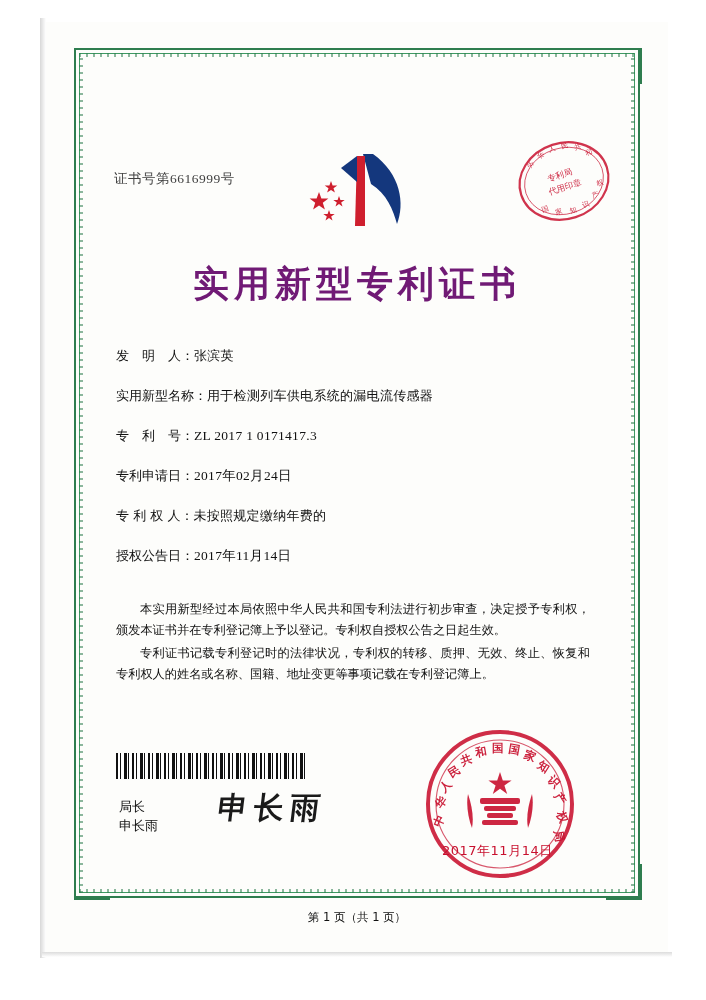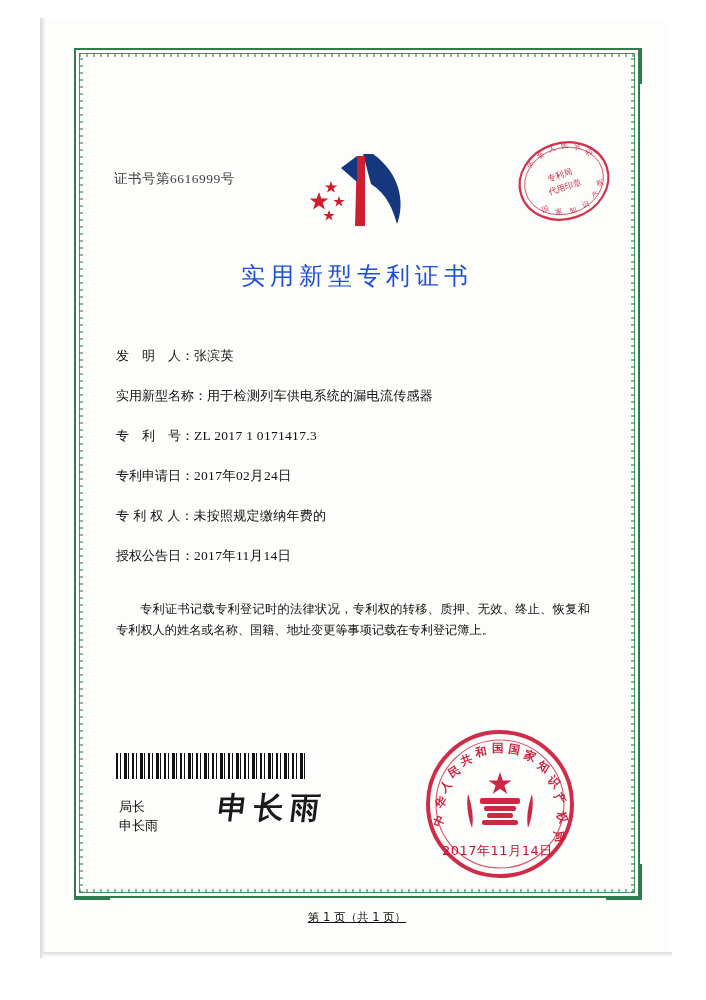--- a/index.html
+++ b/index.html
@@ -115,24 +115,24 @@
     height: 82px;
     transform: rotate(-18deg);
   }
 
   
   .main-title {
     position: absolute;
     left: 0; right: 0;
     top: 238px;
     text-align: center;
-    font-size: 24px;
-    font-weight: normal;
+    font-size: 36px;
+    font-weight: bold;
     letter-spacing: 5px;
-    color: #1d4ed8;
+    color: #701a75;
     font-family: "DejaVu Sans", sans-serif;
   }
 
   
   .fields {
     position: absolute;
     left: 70px;
     top: 325px;
     width: 480px;
   }
@@ -226,21 +226,20 @@
 
   
   .page-footer {
     position: absolute;
     left: 0; right: 0;
     top: 888px;
     text-align: center;
     font-family: "DejaVu Sans", sans-serif;
     font-size: 11.5px;
     color: #111;
-    text-decoration: underline;
   }
 </style>
 </head>
 <body>
 
 <div class="scan-page">
 
   <div class="scan-shadow-left"></div>
   <div class="scan-shadow-bottom"></div>
 
@@ -315,20 +314,21 @@
       </div>
       <div class="field-row">
         <span class="field-label">专 利 权 人：</span><span class="field-value cjk">未按照规定缴纳年费的</span>
       </div>
       <div class="field-row">
         <span class="field-label">授权公告日：</span><span class="field-value">2017年11月14日</span>
       </div>
     </div>
 
     <div class="body-text">
+      <p>本实用新型经过本局依照中华人民共和国专利法进行初步审查，决定授予专利权，颁发本证书并在专利登记簿上予以登记。专利权自授权公告之日起生效。</p>
       <p>专利证书记载专利登记时的法律状况，专利权的转移、质押、无效、终止、恢复和专利权人的姓名或名称、国籍、地址变更等事项记载在专利登记簿上。</p>
     </div>
 
     <div class="barcode"></div>
 
     <div class="sig-label">
       <div>局长</div>
       <div>申长雨</div>
     </div>
     <div class="sig-hand">申长雨</div>

